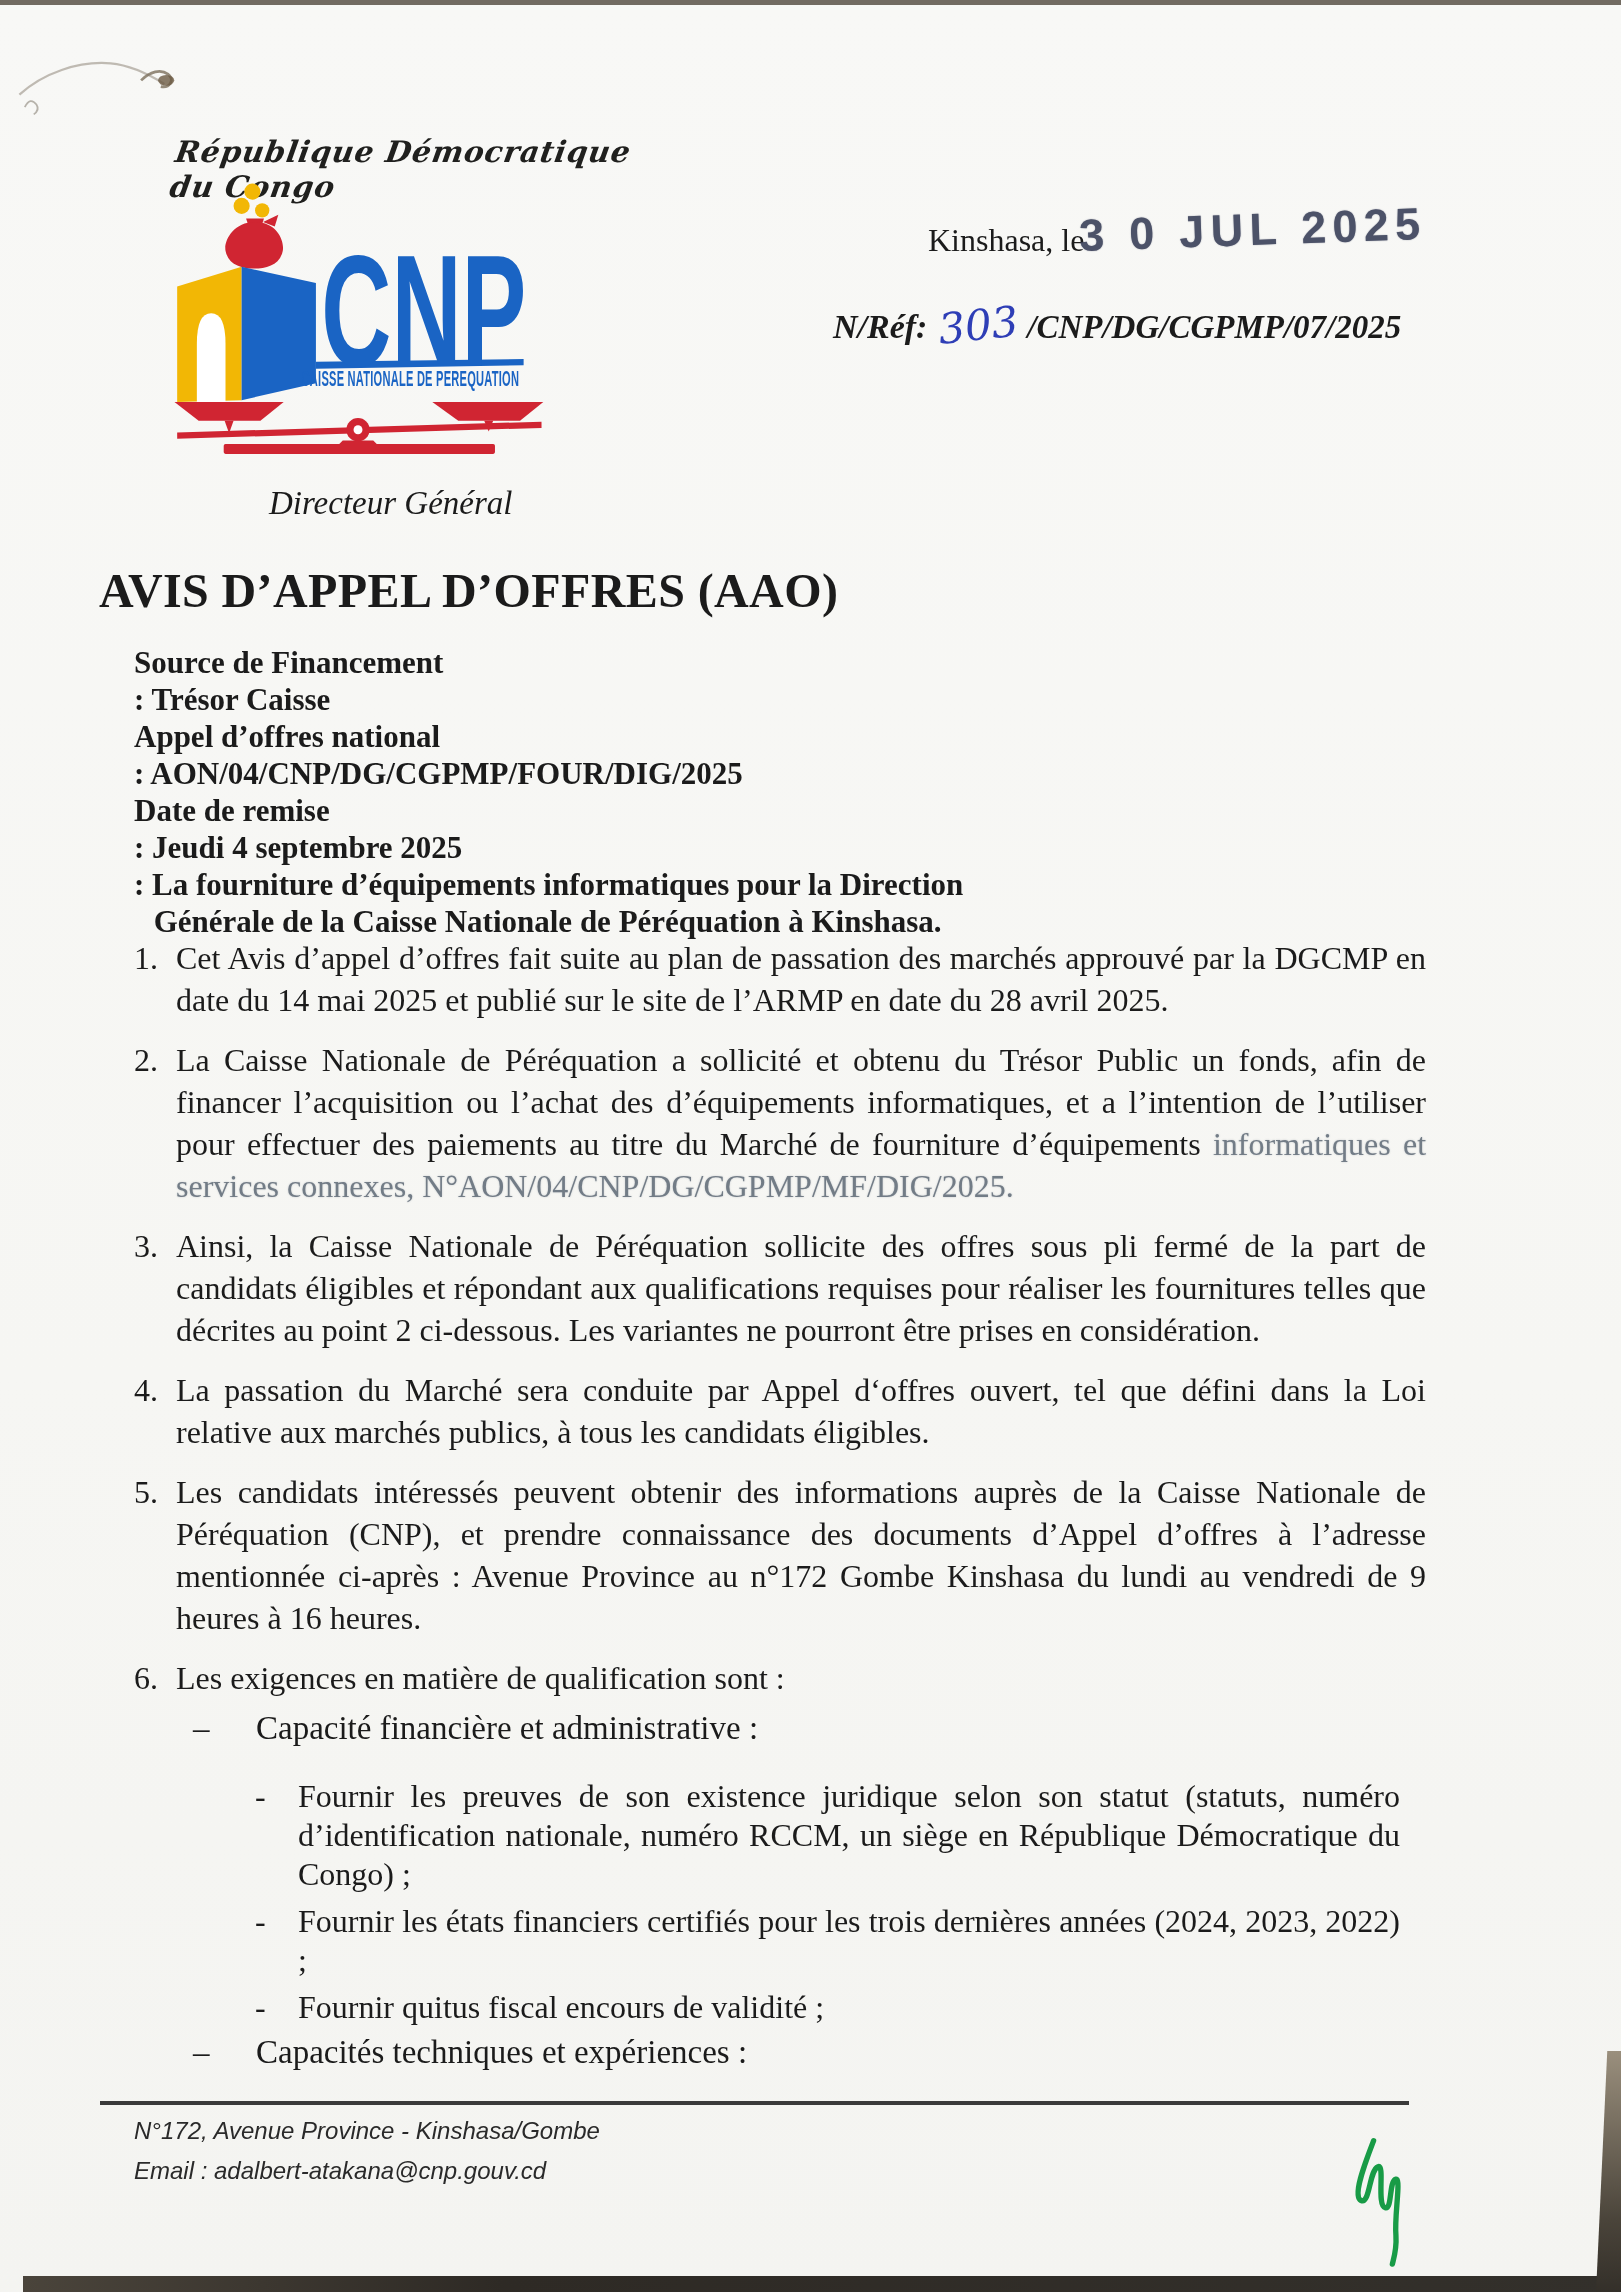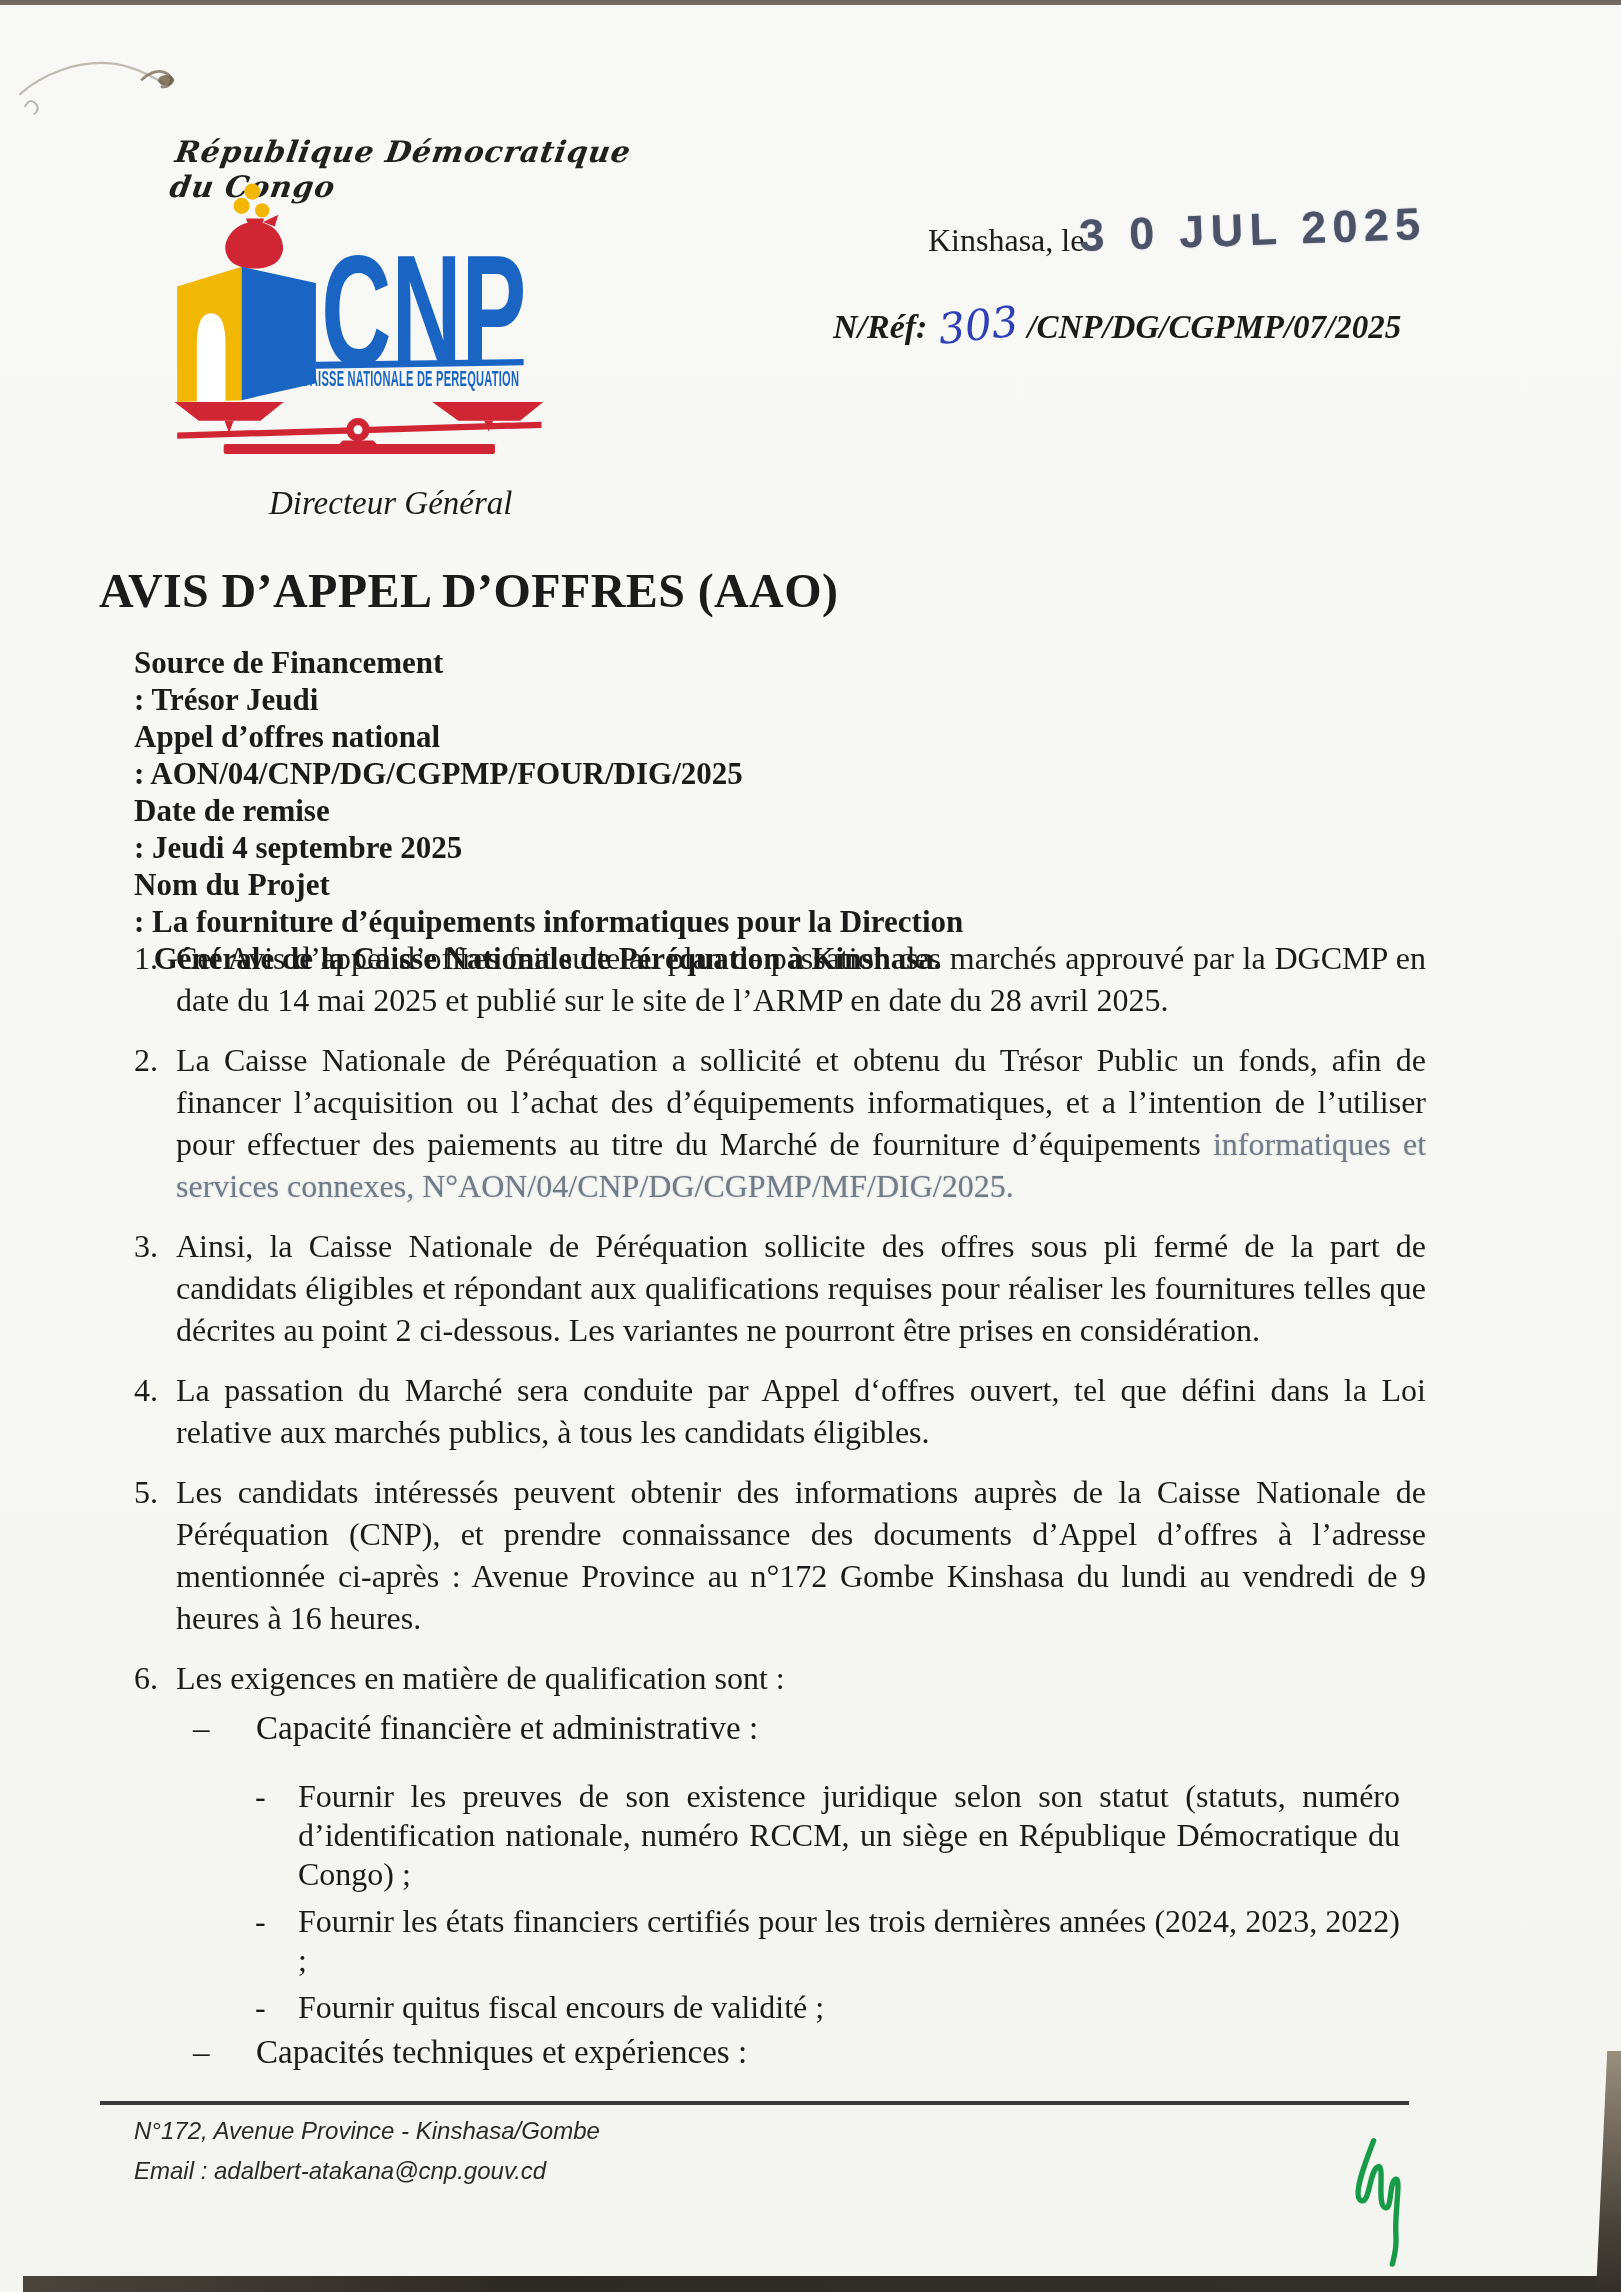--- a/index.html
+++ b/index.html
@@ -137,32 +137,31 @@
     <span class="ref-label">N/Réf:</span>
     <span class="ref-num">303</span>
     <span class="ref-suffix">/CNP/DG/CGPMP/07/2025</span>
   </div>
 
   <h1 class="title">AVIS D’APPEL D’OFFRES (AAO)</h1>
 
   <div class="fields">
     <div class="field-row">
       <div class="field-label">Source de Financement</div>
-      <div class="field-value">: Trésor Jeudi</div>
+      <div class="field-value">: Trésor Caisse</div>
     </div>
     <div class="field-row">
       <div class="field-label">Appel d’offres national</div>
       <div class="field-value">: AON/04/CNP/DG/CGPMP/FOUR/DIG/2025</div>
     </div>
     <div class="field-row">
       <div class="field-label">Date de remise</div>
       <div class="field-value">: Jeudi 4 septembre 2025</div>
     </div>
     <div class="field-row">
-      <div class="field-label">Nom du Projet</div>
       <div class="field-value">: La fourniture d’équipements informatiques pour la Direction Générale de la Caisse Nationale de Péréquation à Kinshasa.</div>
     </div>
   </div>
 
   <ol class="paras">
     <li>
       <span class="num">1.</span>
       <span>Cet Avis d’appel d’offres fait suite au plan de passation des marchés approuvé par la DGCMP en date du 14 mai 2025 et publié sur le site de l’ARMP en date du 28 avril 2025.</span>
     </li>
     <li>

